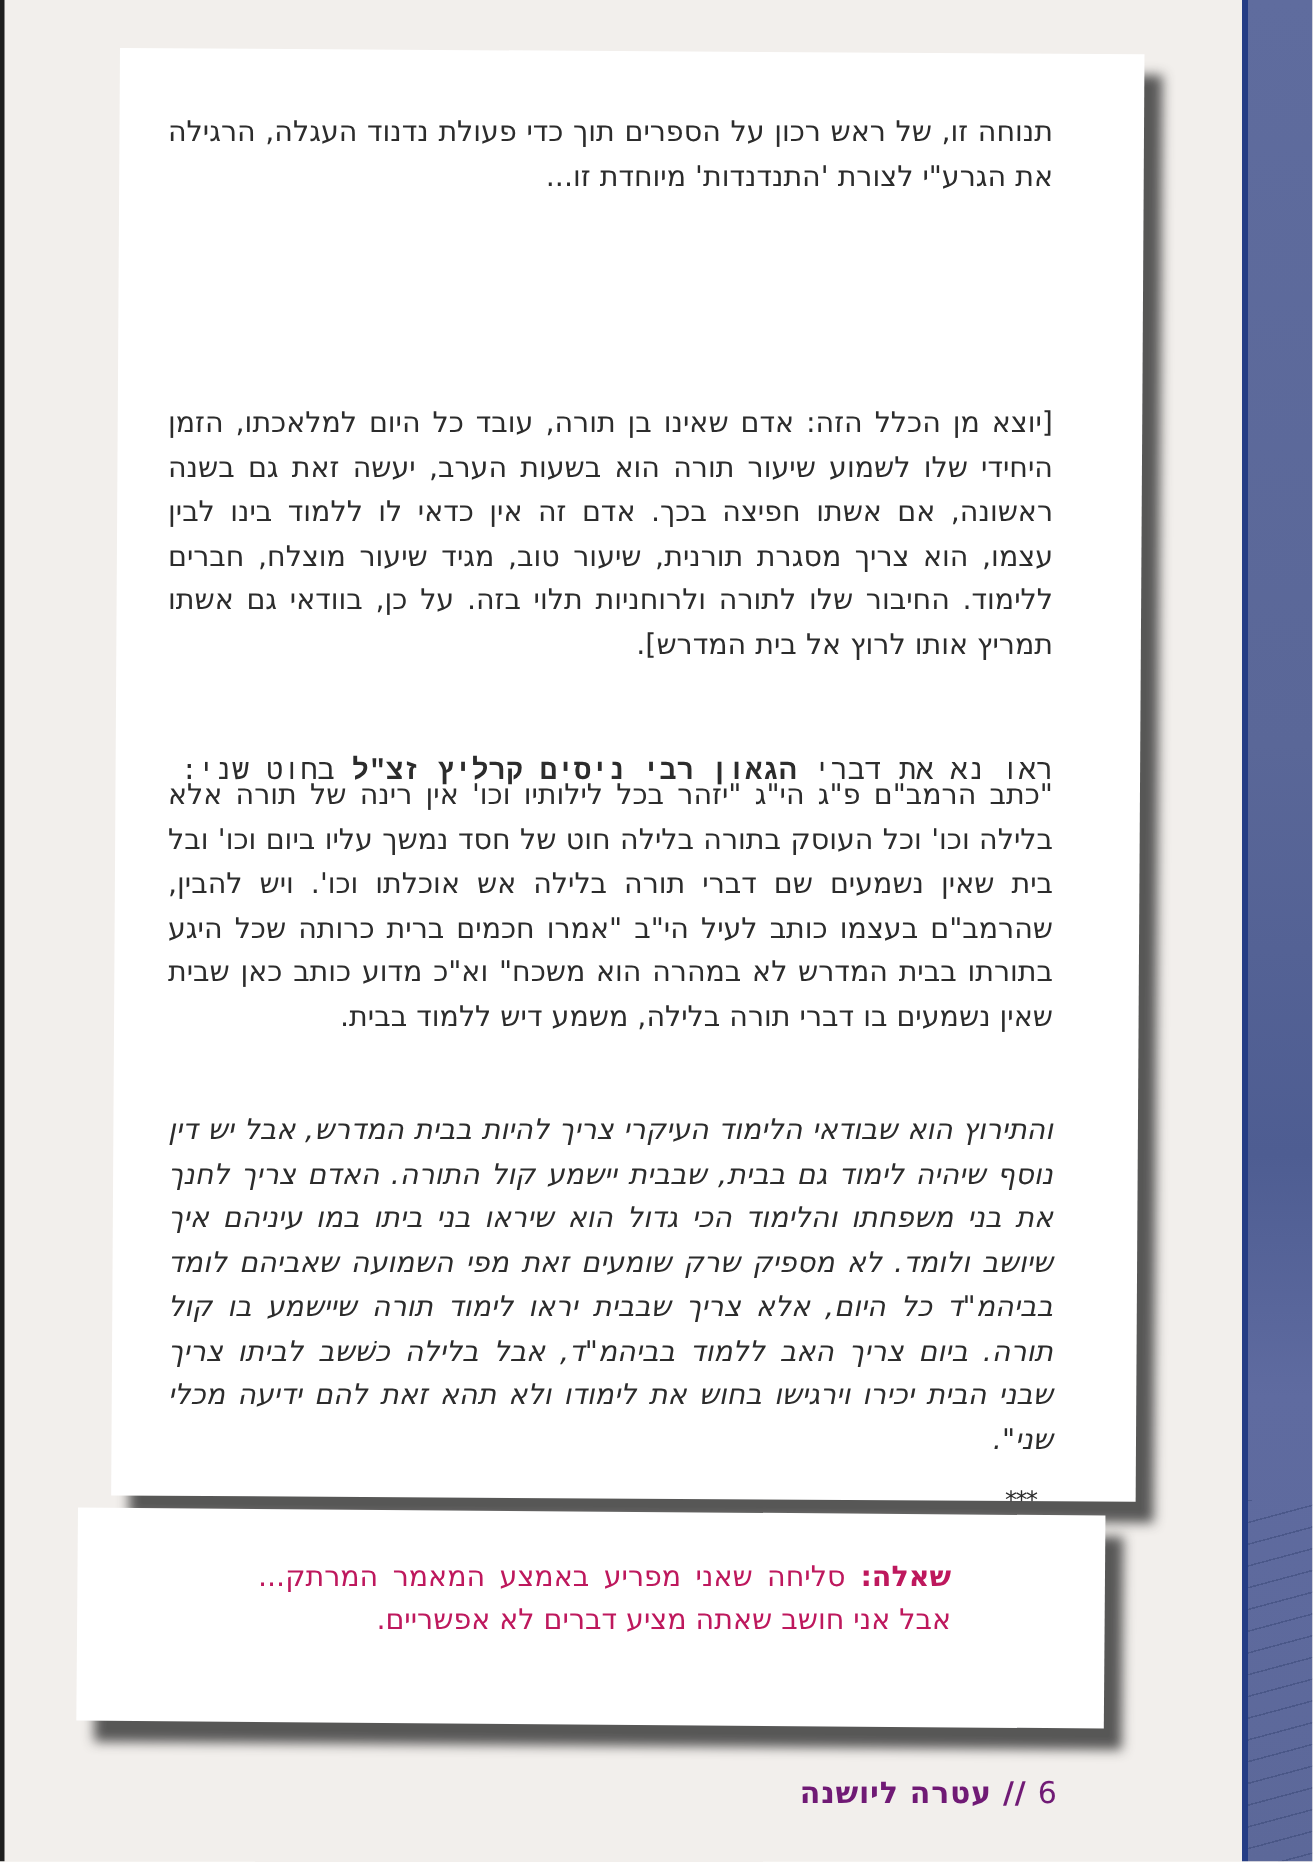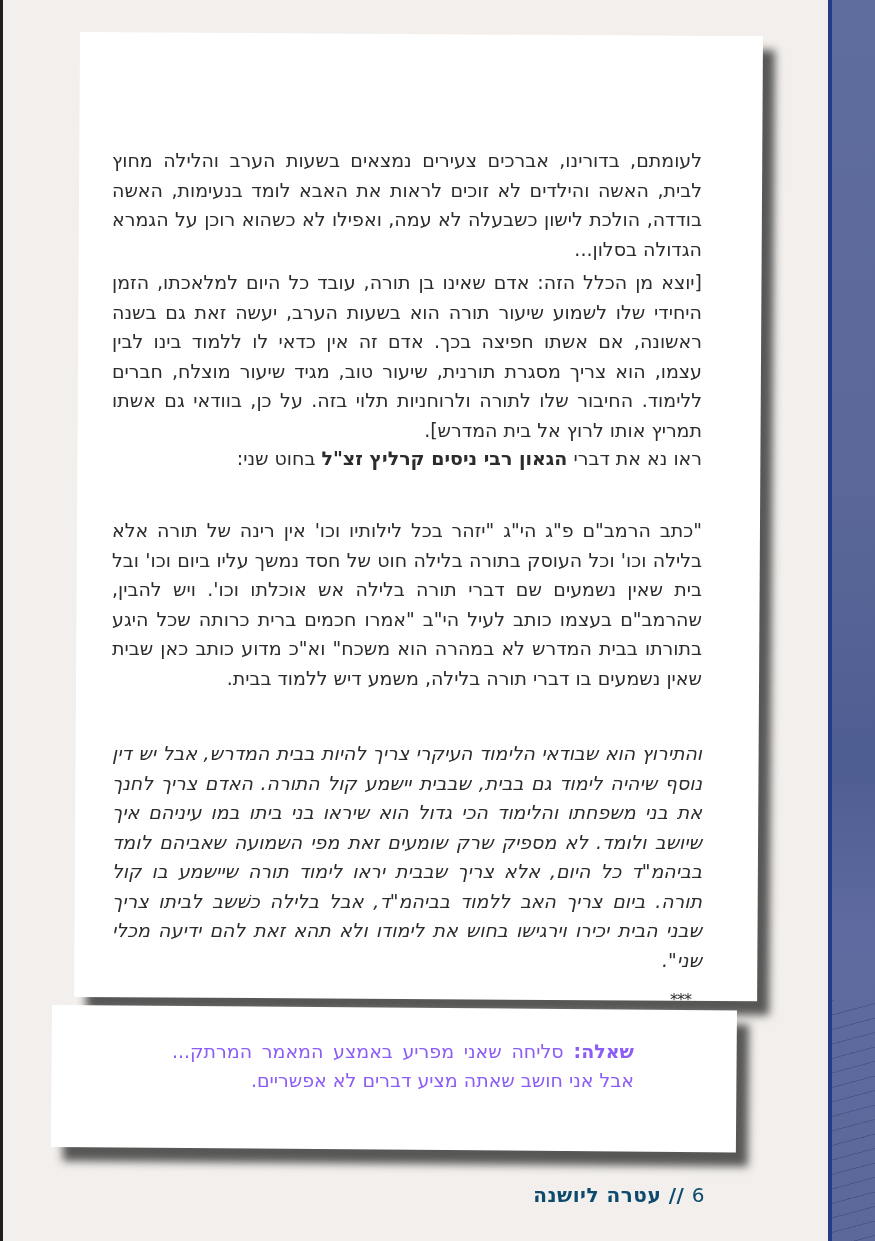--- a/index.html
+++ b/index.html
@@ -67,21 +67,21 @@
   }
   .para {
     margin: 0;
     position: absolute;
     right: 0;
     width: 590px;
   }
   .p1 { top: 74px; }
   .p2 { top: 146px; }
   .p3 { top: 268px; }
-  .p4 { top: 444px; }
+  .p4 { top: 500px; font-family: Liberation Mono, monospace; }
   .p5 { top: 516px; }
   .p6 { top: 739px; font-style: italic; }
   .bold { font-weight: bold; }
   .stars {
     position: absolute;
     left: 670px; top: 990px;
     width: 40px;
     text-align: left;
     direction: ltr;
     font-size: 16px;
@@ -90,55 +90,55 @@
   }
   .question {
     position: absolute;
     left: 172px; top: 1037px;
     width: 462px;
     direction: rtl;
     text-align: justify;
     text-align-last: right;
     font-size: 19px;
     line-height: 29px;
-    color: #8b5cf6;
+    color: #be185d;
   }
   .question .q-label {
     font-weight: bold;
     margin-left: 10px;
   }
   .footer {
     position: absolute;
     left: 480px; top: 1183px;
     width: 225px;
     direction: rtl;
     text-align: right;
     font-size: 20px;
     font-weight: bold;
-    color: #0c4a6e;
+    color: #701a75;
     letter-spacing: 0.5px;
   }
   .footer .page-num {
     font-weight: normal;
   }
 </style>
 </head>
 <body>
 
 <div class="left-edge"></div>
 
 <div class="side-panel">
   <div class="texture"></div>
 </div>
 
 <div class="card card-main"></div>
 <div class="card card-question"></div>
 
 <div class="text-block" style="top:0; height:1000px;">
-  <p class="para p2">לעומתם, בדורינו, אברכים צעירים נמצאים בשעות הערב והלילה מחוץ לבית, האשה והילדים לא זוכים לראות את האבא לומד בנעימות, האשה בודדה, הולכת לישון כשבעלה לא עמה, ואפילו לא כשהוא רוכן על הגמרא הגדולה בסלון...</p>
+  <p class="para p1">תנוחה זו, של ראש רכון על הספרים תוך כדי פעולת נדנוד העגלה, הרגילה את הגרע"י לצורת 'התנדנדות' מיוחדת זו...</p>
   <p class="para p3">[יוצא מן הכלל הזה: אדם שאינו בן תורה, עובד כל היום למלאכתו, הזמן היחידי שלו לשמוע שיעור תורה הוא בשעות הערב, יעשה זאת גם בשנה ראשונה, אם אשתו חפיצה בכך. אדם זה אין כדאי לו ללמוד בינו לבין עצמו, הוא צריך מסגרת תורנית, שיעור טוב, מגיד שיעור מוצלח, חברים ללימוד. החיבור שלו לתורה ולרוחניות תלוי בזה. על כן, בוודאי גם אשתו תמריץ אותו לרוץ אל בית המדרש].</p>
   <p class="para p4"><span>ראו נא את דברי </span><span class="bold">הגאון רבי ניסים קרליץ זצ"ל</span><span> בחוט שני:</span></p>
   <p class="para p5">"כתב הרמב"ם פ"ג הי"ג "יזהר בכל לילותיו וכו' אין רינה של תורה אלא בלילה וכו' וכל העוסק בתורה בלילה חוט של חסד נמשך עליו ביום וכו' ובל בית שאין נשמעים שם דברי תורה בלילה אש אוכלתו וכו'. ויש להבין, שהרמב"ם בעצמו כותב לעיל הי"ב "אמרו חכמים ברית כרותה שכל היגע בתורתו בבית המדרש לא במהרה הוא משכח" וא"כ מדוע כותב כאן שבית שאין נשמעים בו דברי תורה בלילה, משמע דיש ללמוד בבית.</p>
   <p class="para p6">והתירוץ הוא שבודאי הלימוד העיקרי צריך להיות בבית המדרש, אבל יש דין נוסף שיהיה לימוד גם בבית, שבבית יישמע קול התורה. האדם צריך לחנך את בני משפחתו והלימוד הכי גדול הוא שיראו בני ביתו במו עיניהם איך שיושב ולומד. לא מספיק שרק שומעים זאת מפי השמועה שאביהם לומד בביהמ"ד כל היום, אלא צריך שבבית יראו לימוד תורה שיישמע בו קול תורה. ביום צריך האב ללמוד בביהמ"ד, אבל בלילה כשׁשב לביתו צריך שבני הבית יכירו וירגישו בחוש את לימודו ולא תהא זאת להם ידיעה מכלי שני".</p>
 </div>
 
 <div class="stars">***</div>
 
 <div class="question">
   <span class="q-label">שאלה:</span><span>סליחה שאני מפריע באמצע המאמר המרתק... אבל אני חושב שאתה מציע דברים לא אפשריים.</span>

